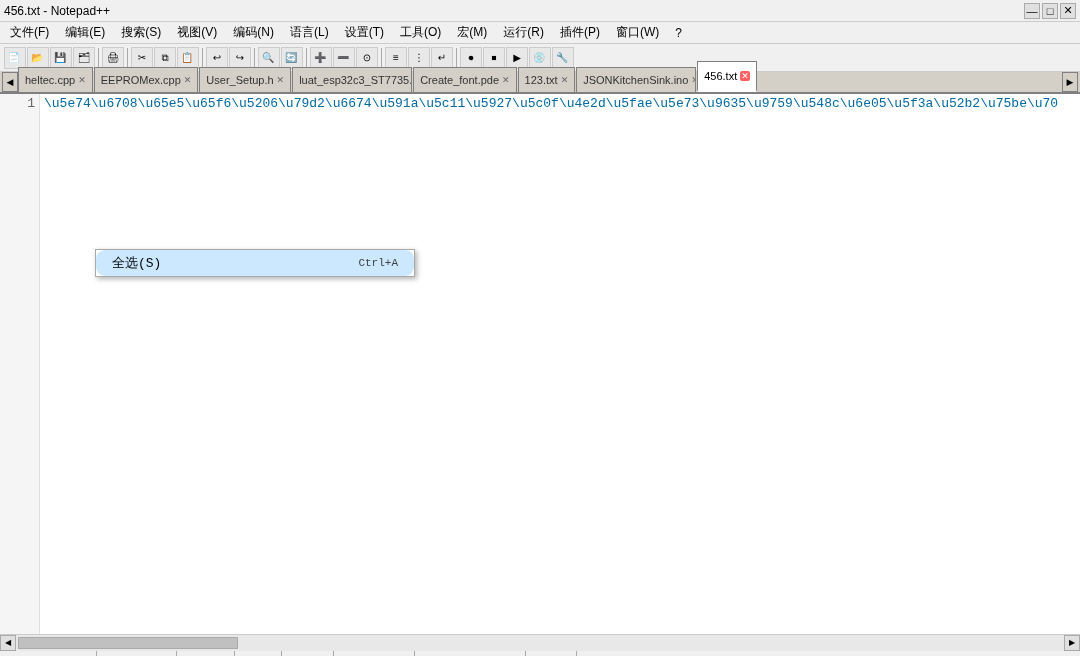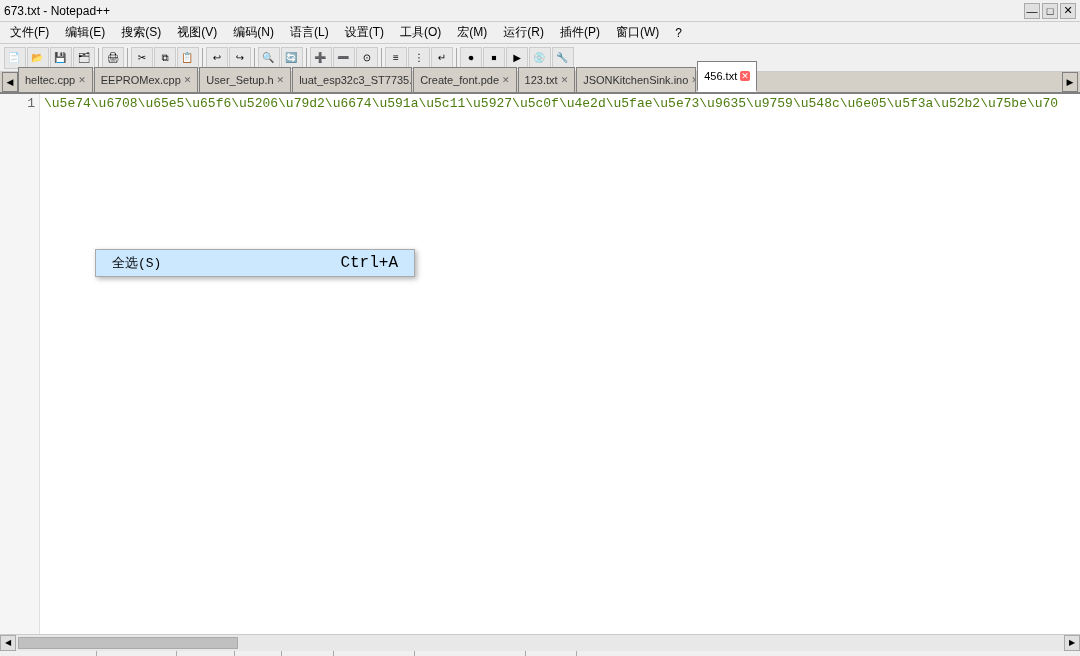--- a/index.html
+++ b/index.html
@@ -150,25 +150,26 @@
       z-index: 100;
       min-width: 320px;
     }
     .ctx-item {
       padding: 4px 16px;
       display: flex;
       justify-content: space-between;
       align-items: center;
       font-size: 13px;
       cursor: pointer;
+      border-radius: 9px;
     }
     .ctx-item:hover, .ctx-item.hovered {
       background: #cce8ff;
     }
-    .ctx-shortcut { color: #000000; font-size: 16px; text-align: center; }
+    .ctx-shortcut { color: #404040; font-size: 11px; text-align: center; }
 
     
     #h-scrollbar {
       height: 16px;
       background: #f0f0f0;
       border-top: 1px solid #ccc;
       display: flex;
       align-items: center;
     }
     .scroll-arrow {
@@ -212,21 +213,21 @@
       display: flex;
       align-items: center;
     }
     .status-item:last-child { border-right: none; }
     .status-item:first-child { padding-left: 0; }
   </style>
 </head>
 <body>
 
 <div id="title-bar">
-  <span>673.txt - Notepad++</span>
+  <span>456.txt - Notepad++</span>
   <div class="title-controls">
     <span>—</span>
     <span>□</span>
     <span>✕</span>
   </div>
 </div>
 
 <div id="menu-bar">
 <div class="menu-item">文件(F)</div>
     <div class="menu-item">编辑(E)</div>
@@ -289,21 +290,21 @@
     <div style="margin-left: auto; display: flex; align-items: flex-end;">
       <div class="tab-scroll-btn">▶</div>
     </div>
   </div>
 
 <div id="editor-container">
   <div id="line-numbers">
     <div>1</div>
   </div>
   <div id="editor-content">
-    <div style="color:#4d7c0f; font-size:13px;">
+    <div style="color:#0369a1; font-size:13px;">
       \u5e74\u6708\u65e5\u65f6\u5206\u79d2\u6674\u591a\u5c11\u5927\u5c0f\u4e2d\u5fae\u5e73\u9635\u9759\u548c\u6e05\u5f3a\u52b2\u75be\u70
     </div>
 
     <div id="context-menu">
       <div class="ctx-item hovered">
         <span>全选(S)</span>
         <span class="ctx-shortcut">Ctrl+A</span>
       </div>
     </div>
   </div>

